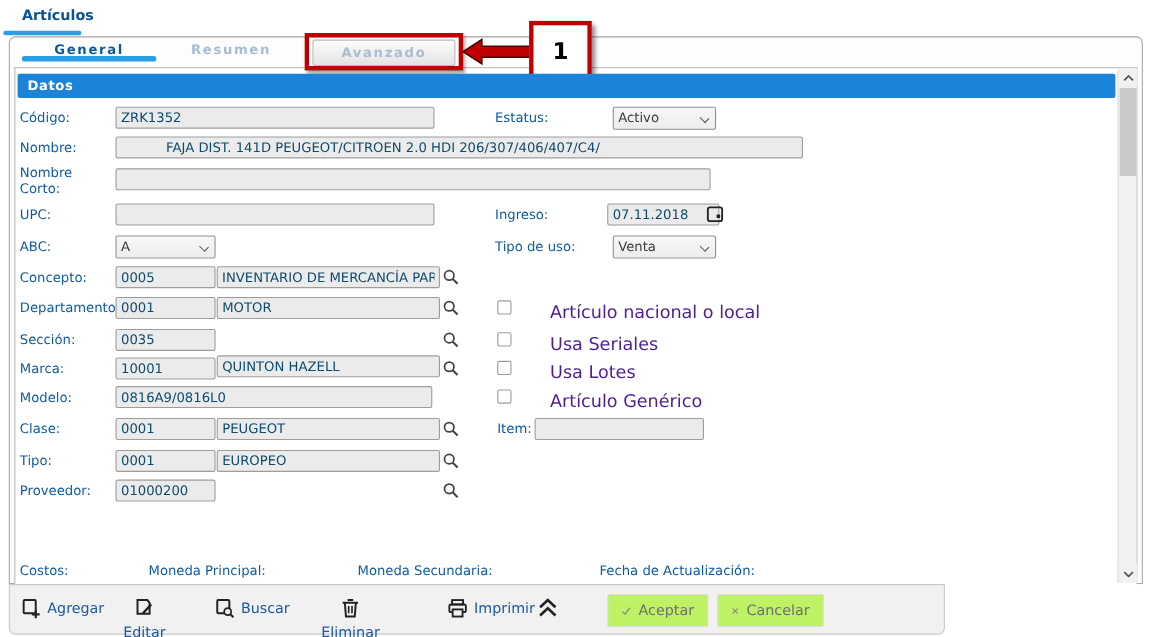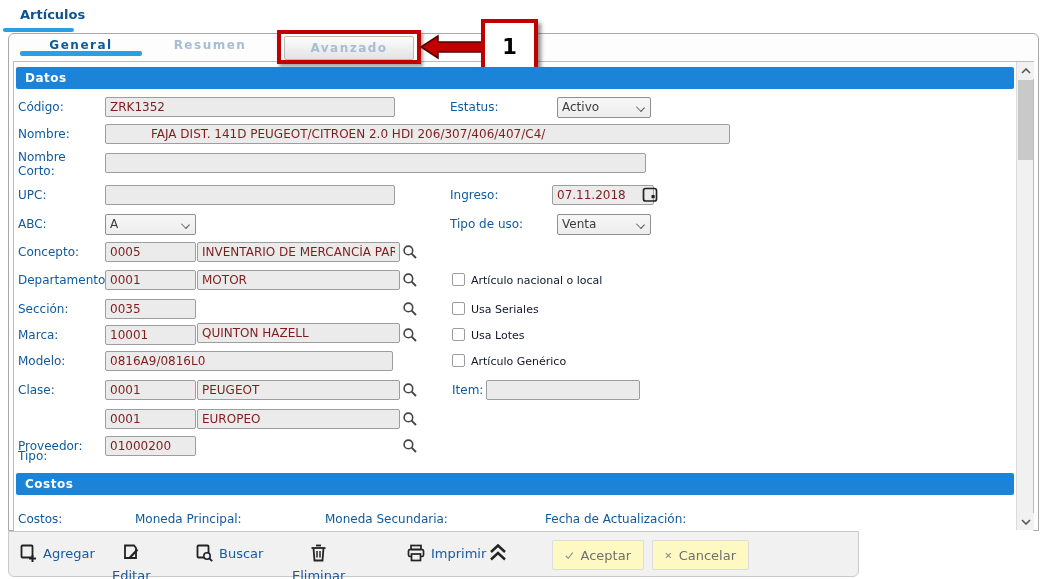--- a/index.html
+++ b/index.html
@@ -25,37 +25,37 @@
   
   .hl-box { position:absolute; left:277px; top:30px; width:144px; height:34px; border:4px solid #c00000; box-shadow:2px 3px 3px rgba(0,0,0,.35); }
   .callout { position:absolute; left:481px; top:19px; width:57px; height:55px; background:#ffffff; border:4px solid #c00000; box-shadow:3px 4px 4px rgba(0,0,0,.45); display:flex; align-items:center; justify-content:center; font-size:21px; font-weight:bold; color:#000; }
   .arrow-svg { position:absolute; left:420px; top:33px; }
 
   
   .sec-hdr { position:absolute; left:16px; width:998px; height:22px; background:#1b84d9; border-radius:2px; color:#fff; font-weight:bold; font-size:12px; line-height:22px; padding-left:9px; letter-spacing:.5px; }
 
   
   .lbl { position:absolute; color:#0e5a9e; font-size:12px; white-space:nowrap; }
-  .inp { position:absolute; height:20px; background:#ebebeb; border:1px solid #9d9d9d; border-radius:2px; font-family:"DejaVu Sans","Liberation Sans",sans-serif; font-size:12px; color:#7f1d1d; padding:0 4px; }
+  .inp { position:absolute; height:20px; background:#ebebeb; border:1px solid #9d9d9d; border-radius:2px; font-family:"DejaVu Sans","Liberation Sans",sans-serif; font-size:12px; color:#0c4a6e; padding:0 4px; }
   .sel { position:absolute; height:21px; background:linear-gradient(#f7f7f7,#ededed); border:1px solid #8f8f8f; border-radius:2px; font-size:12px; color:#3c3c3c; padding:0 4px; line-height:19px; cursor:default; }
   .sel .chev { position:absolute; right:6px; top:6px; width:7px; height:7px; border-right:1.6px solid #555; border-bottom:1.6px solid #555; transform:rotate(45deg) scale(1,.8); }
   .mag { position:absolute; width:16px; height:16px; cursor:pointer; }
   .chk { position:absolute; width:13px; height:13px; background:#fff; border:1px solid #9c9c9c; border-radius:2px; cursor:pointer; }
-  .chk-lbl { position:absolute; color:#0f172a; font-size:11px; white-space:nowrap; }
+  .chk-lbl { position:absolute; color:#4c1d95; font-size:16px; white-space:nowrap;margin-left:29px; }
   .cal { position:absolute; width:16px; height:17px; cursor:pointer; }
 
   
   .sb-track { position:absolute; left:1016px; top:62px; width:17px; height:468px; background:#f1f1f1; border-left:1px solid #dcdcdc; }
   .sb-btn { position:absolute; left:0; width:17px; height:17px; background:#f1f1f1; display:flex; align-items:center; justify-content:center; cursor:pointer; }
   .sb-thumb { position:absolute; left:1px; top:18px; width:15px; height:80px; background:#c9c9c9; cursor:grab; }
 
   
   .toolbar { position:absolute; left:8px; top:531px; width:851px; height:46px; background:#f1f1f1; border:1px solid #c9c9c9; border-radius:0 0 6px 6px; }
   .tool-item { position:absolute; top:11px; display:flex; align-items:center; gap:5px; color:#1859a5; font-size:13px; cursor:pointer; white-space:nowrap; }
-  .gray-btn { position:absolute; top:8px; height:30px; background:#fef9c3; border:1px solid #dcdcdc; border-radius:2px; display:flex; align-items:center; gap:7px; padding:0 12px; color:#6f6f6f; font-size:13px; cursor:pointer; }
+  .gray-btn { position:absolute; top:8px; height:30px; background:#bef264; border:1px solid #dcdcdc; border-radius:2px; display:flex; align-items:center; gap:7px; padding:0 12px; color:#6f6f6f; font-size:13px; cursor:pointer; }
 </style>
 </head>
 <body>
 
 <div id="stage">
 
   <div class="win-title">Artículos</div>
   <div class="win-title-underline"></div>
 
   <div class="panel"></div>
@@ -149,36 +149,35 @@
   <div class="lbl" style="left:18px; top:383px;">Clase:</div>
   <input class="inp" style="left: 105px; top: 380px; width: 91px;" value="0001">
   <input class="inp" style="left: 197px; top: 380px; width: 203px;" value="PEUGEOT">
   <svg class="mag" style="left:402px; top:382px;" viewBox="0 0 16 16">
     <circle cx="6.4" cy="6.4" r="4.3" fill="none" stroke="#444" stroke-width="1.6"></circle>
       <line x1="9.6" y1="9.6" x2="14" y2="14" stroke="#444" stroke-width="1.9"></line>
   </svg>
   <div class="lbl" style="left:452px; top:383px;">Item:</div>
   <input class="inp" style="left: 486px; top: 380px; width: 154px;" value="">
 
-  <div class="lbl" style="left:18px; top:412px;margin-top:37px;">Tipo:</div>
+  <div class="lbl" style="left:18px; top:412px;">Tipo:</div>
   <input class="inp" style="left: 105px; top: 409px; width: 91px;" value="0001">
   <input class="inp" style="left: 197px; top: 409px; width: 203px;" value="EUROPEO">
   <svg class="mag" style="left:402px; top:411px;" viewBox="0 0 16 16">
     <circle cx="6.4" cy="6.4" r="4.3" fill="none" stroke="#444" stroke-width="1.6"></circle>
       <line x1="9.6" y1="9.6" x2="14" y2="14" stroke="#444" stroke-width="1.9"></line>
   </svg>
 
   <div class="lbl" style="left:18px; top:439px;">Proveedor:</div>
   <input class="inp" style="left: 105px; top: 436px; width: 91px;" value="01000200">
   <svg class="mag" style="left:402px; top:438px;" viewBox="0 0 16 16">
     <circle cx="6.4" cy="6.4" r="4.3" fill="none" stroke="#444" stroke-width="1.6"></circle>
       <line x1="9.6" y1="9.6" x2="14" y2="14" stroke="#444" stroke-width="1.9"></line>
   </svg>
 
-  <div class="sec-hdr" style="top:473px;">Costos</div>
   <div class="lbl" style="left:18px; top:512px;">Costos:</div>
   <div class="lbl" style="left:135px; top:512px;">Moneda Principal:</div>
   <div class="lbl" style="left:325px; top:512px;">Moneda Secundaria:</div>
   <div class="lbl" style="left:545px; top:512px;">Fecha de Actualización:</div>
 
   <div class="sb-track">
     <div class="sb-btn" style="top:0;">
       <svg width="10" height="6" viewBox="0 0 10 6">
           <polyline points="1,5 5,1 9,5" fill="none" stroke="#555" stroke-width="1.6"></polyline>
         </svg>

